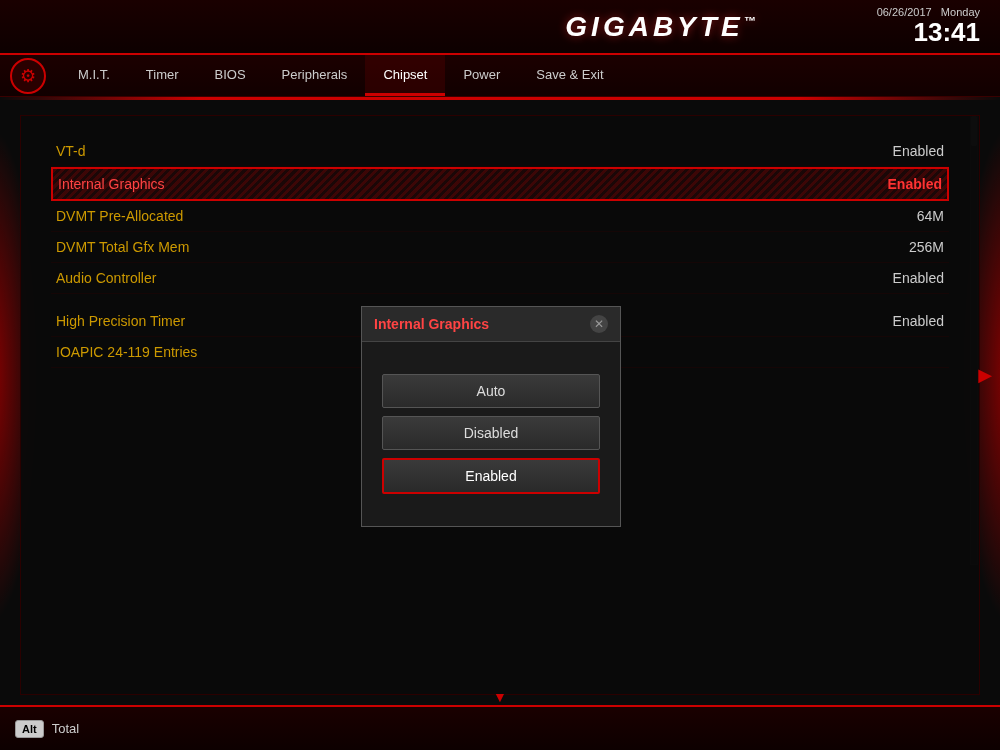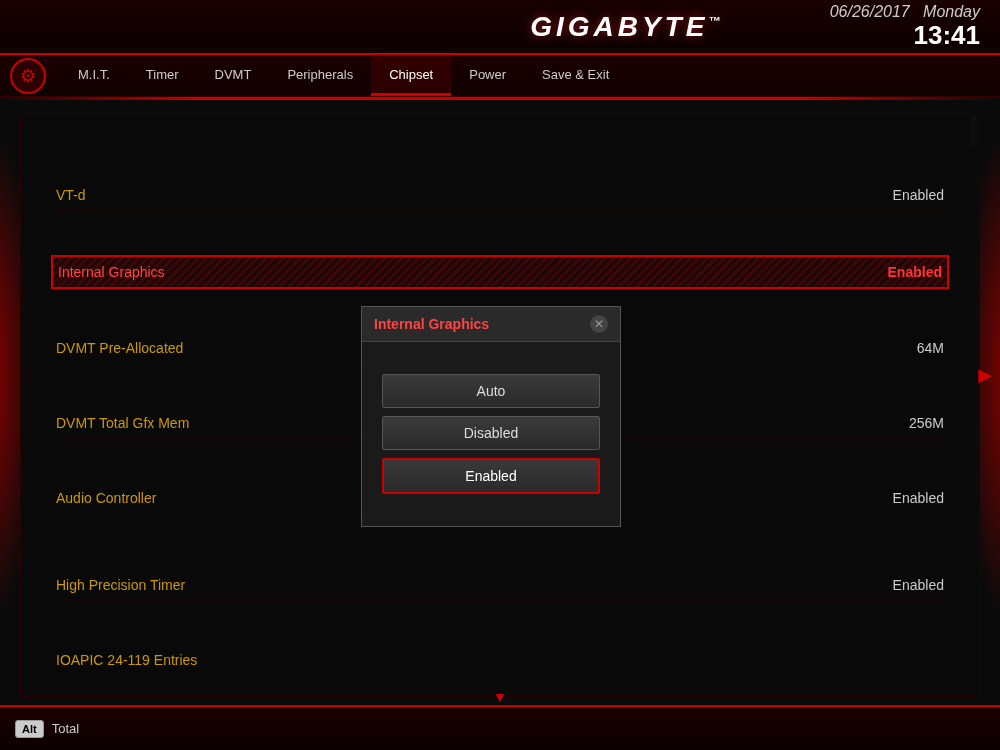--- a/index.html
+++ b/index.html
@@ -65,23 +65,22 @@
       font-size: 12px;
       vertical-align: super;
     }
 
     .datetime {
       text-align: right;
       color: #fff;
     }
 
     .datetime .date {
-      font-size: 16px;
+      font-size: 11px;
       color: #ccc;
-      font-style: italic;
     }
 
     .datetime .time {
       font-size: 26px;
       font-weight: bold;
       color: #fff;
       line-height: 1.1;
     }
 
     
@@ -164,21 +163,20 @@
 
     
     .settings-row {
       display: flex;
       justify-content: space-between;
       align-items: center;
       padding: 7px 5px;
       color: #ccc;
       font-size: 14px;
       border-bottom: 1px solid rgba(50,0,0,0.3);
-      margin-top: 44px;
     }
 
     .settings-row.highlighted {
       background: repeating-linear-gradient(
         135deg,
         rgba(180, 0, 0, 0.3) 0px,
         rgba(180, 0, 0, 0.3) 3px,
         rgba(100, 0, 0, 0.2) 3px,
         rgba(100, 0, 0, 0.2) 6px
       );
@@ -346,21 +344,21 @@
       <span>Monday</span>
     </div>
     <div class="time">13:41</div>
   </div>
 </div>
 
 <div class="nav-bar">
   <div class="nav-gear">⚙</div>
   <div class="nav-item">M.I.T.</div>
   <div class="nav-item">Timer</div>
-  <div class="nav-item">DVMT</div>
+  <div class="nav-item">BIOS</div>
   <div class="nav-item">Peripherals</div>
   <div class="nav-item active">Chipset</div>
   <div class="nav-item">Power</div>
   <div class="nav-item">Save &amp; Exit</div>
 </div>
 
 <div class="red-divider"></div>
 
 <div class="main-content">
 

